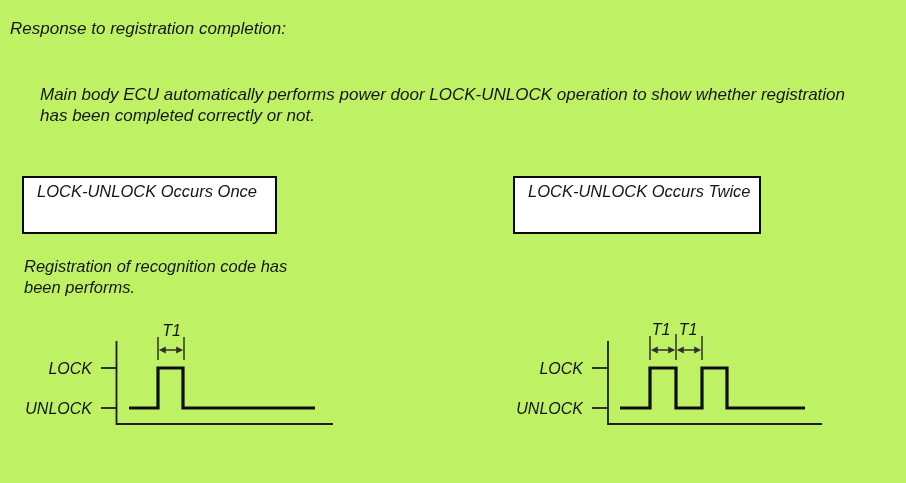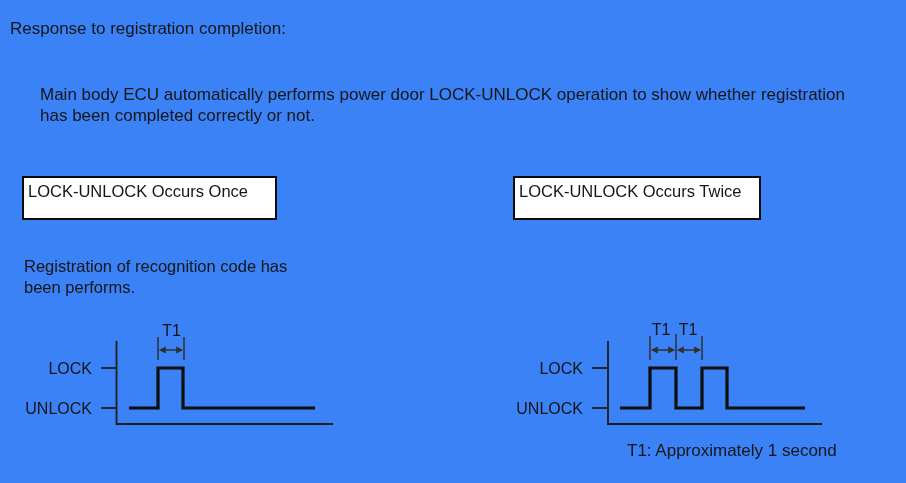--- a/index.html
+++ b/index.html
@@ -1,47 +1,48 @@
 <!DOCTYPE html>
 <html><head>
 <meta charset="utf-8">
 <style>
   html, body { margin: 0; padding: 0; background: #ffffff; }
   .page {
     position: relative;
     width: 906px;
     height: 483px;
-    background: #3b82f6;
+    background: #bef264;
     font-family: "Liberation Sans", sans-serif;
     color: #161616;
     overflow: hidden;
+    font-style: italic;
   }
   .title {
     position: absolute;
     left: 10px;
     top: 19px;
     font-size: 17px;
     white-space: nowrap;
   }
   .desc {
     position: absolute;
     left: 28px;
     top: 84px;
     font-size: 17px;
     line-height: 21px;
     margin-left: 12px;
   }
   .desc .line { white-space: nowrap; }
   .outcome-box {
     position: absolute;
     top: 176px;
-    height: 44px;
+    height: 58px;
     box-sizing: border-box;
     border: 2px solid #0a0a0a;
-    padding: 4px 0 0 4px;
+    padding: 4px 0 0 13px;
     font-size: 16.5px;
     background: #ffffff;
   }
   .outcome-box.left  { left: 22px;  width: 255px; }
   .outcome-box.right { left: 513px; width: 248px; }
   .result {
     position: absolute;
     top: 248px;
     font-size: 16.5px;
     line-height: 21px;
@@ -146,15 +147,14 @@
       <path class="mhead" d="M650.8 350 l7 -3.6 v7.2 z"></path>
       <path class="mhead" d="M675.2 350 l-7 -3.6 v7.2 z"></path>
       <line class="mline" x1="680" y1="350" x2="698" y2="350"></line>
       <path class="mhead" d="M676.8 350 l7 -3.6 v7.2 z"></path>
       <path class="mhead" d="M701.2 350 l-7 -3.6 v7.2 z"></path>
       <text class="t1-label" x="661" y="335">T1</text>
       <text class="t1-label" x="688" y="335">T1</text>
     </g>
   </svg>
 
-  <div class="t1-note">T1: Approximately 1 second</div>
 
 </div>
 
 </body></html>

